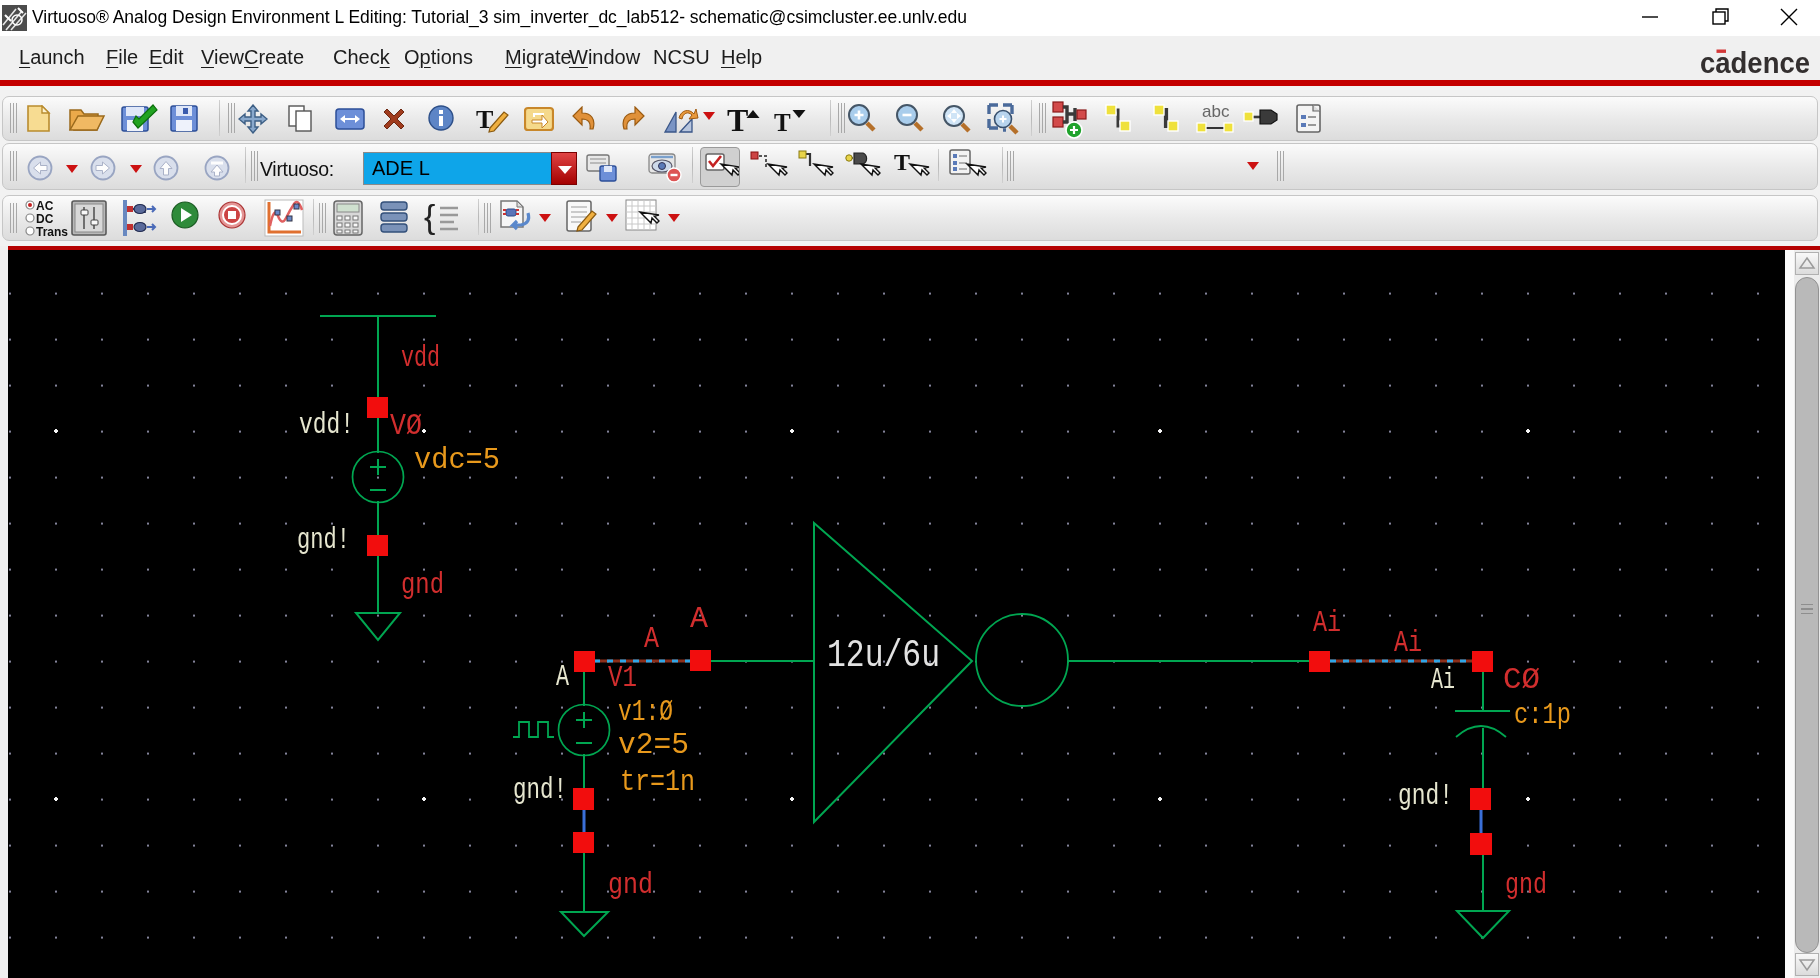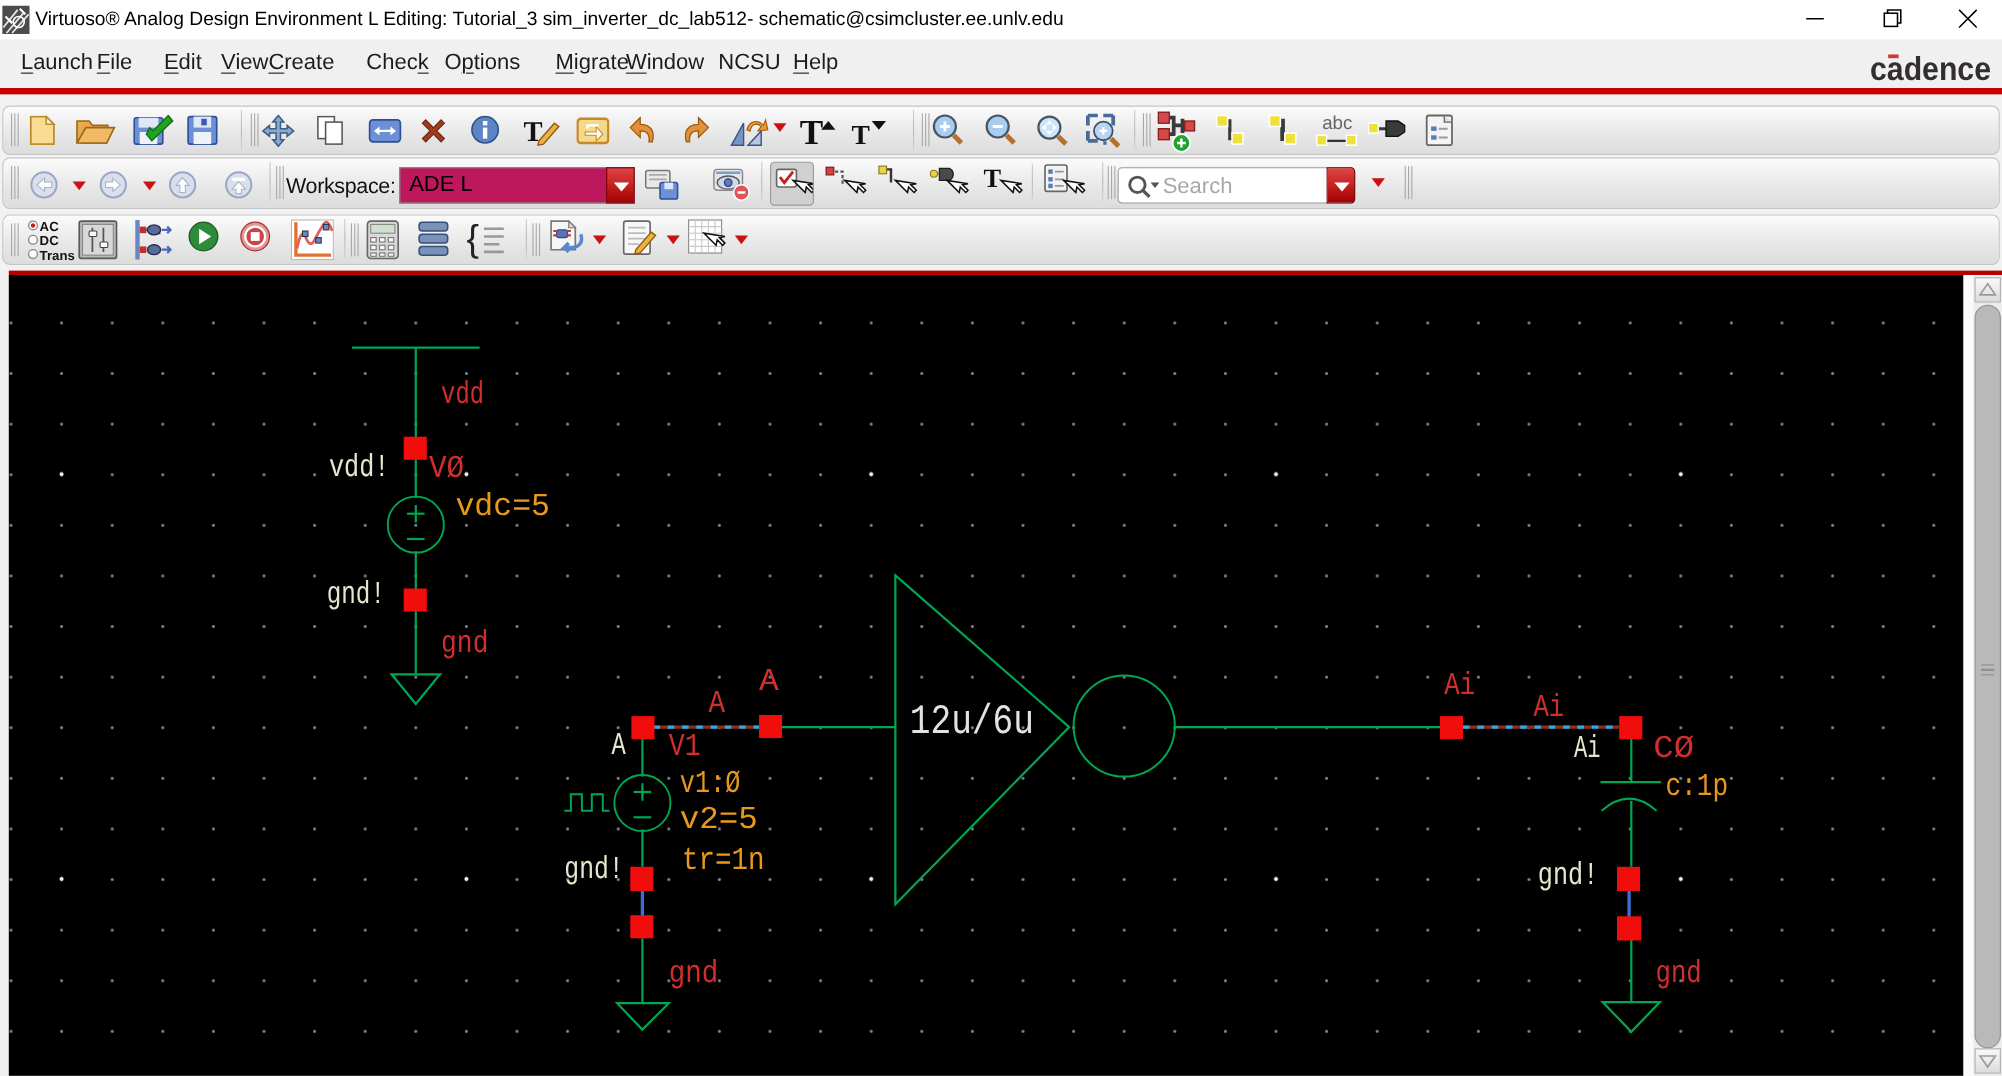--- a/index.html
+++ b/index.html
@@ -22,21 +22,21 @@
 #row1{top:10px;height:45px;}
 #row2{top:57px;height:47px;}
 #row3{top:109px;height:46px;}
 .grip{position:absolute;width:7px;height:30px;border-left:1px solid #a8a8a8;border-right:1px solid #a8a8a8;}
 .grip:before{content:"";position:absolute;left:2px;top:0;bottom:0;border-left:1px solid #a8a8a8;}
 .gsep{position:absolute;width:1px;background:linear-gradient(#d0d0d0,#b8b8b8,#d0d0d0);}
 .ic{position:absolute;}
 .dtri{position:absolute;width:0;height:0;border-left:6px solid transparent;border-right:6px solid transparent;border-top:8px solid #cc1111;}
 
 #wslabel{position:absolute;left:260px;top:72px;font-size:19.5px;color:#111;letter-spacing:-0.3px;}
-#wsbox{position:absolute;left:363px;top:66px;width:214px;height:33px;background:#be185d;border:1px solid #8a8a8a;}
+#wsbox{position:absolute;left:363px;top:66px;width:214px;height:33px;background:#0ea5e9;border:1px solid #8a8a8a;}
 #wsbox span{position:absolute;left:8px;top:4px;font-size:20px;color:#000;}
 #wsbtn{position:absolute;right:-1px;top:-1px;width:26px;height:33px;background:linear-gradient(#e04444,#a40000);border:1px solid #7a0000;}
 #wsbtn:after{content:"";position:absolute;left:6px;top:13px;border-left:7px solid transparent;border-right:7px solid transparent;border-top:8px solid #fff;}
 #searchbox{position:absolute;left:1016px;top:66px;width:216px;height:33px;background:#fff;border:1px solid #999;border-radius:4px;}
 #searchbox span{position:absolute;left:40px;top:5px;font-size:20px;color:#a8a8a8;}
 #sbtn{position:absolute;right:-1px;top:-1px;width:26px;height:33px;background:linear-gradient(#e04444,#a40000);border:1px solid #7a0000;border-radius:0 4px 4px 0;}
 #sbtn:after{content:"";position:absolute;left:6px;top:13px;border-left:7px solid transparent;border-right:7px solid transparent;border-top:8px solid #fff;}
 #redline2{position:absolute;left:8px;top:246px;width:1812px;height:4px;background:#b40000;}
 
 #canvas{position:absolute;left:8px;top:250px;width:1777px;height:728px;background:#000;
@@ -70,21 +70,21 @@
  <svg class="winbtn" style="left:1696px" width="46" height="36">
       <rect x="17" y="12" width="12" height="12" fill="none" stroke="#000" stroke-width="1.4"></rect>
       <path d="M20 12 v-3 h12 v12 h-3" fill="none" stroke="#000" stroke-width="1.4"></path>
     </svg>
  <svg class="winbtn" style="left:1767px" width="46" height="36">
       <path d="M14 9 L30 25 M30 9 L14 25" stroke="#000" stroke-width="1.4"></path>
     </svg>
 </div>
 <div id="menubar">
  <span class="mi" style="left:19px"><u>L</u>aunch</span>
- <span class="mi" style="left:88px"><u>F</u>ile</span>
+ <span class="mi" style="left:106px"><u>F</u>ile</span>
  <span class="mi" style="left:149px"><u>E</u>dit</span>
  <span class="mi" style="left:201px"><u>V</u>iew</span>
  <span class="mi" style="left:244px"><u>C</u>reate</span>
  <span class="mi" style="left:333px">Chec<u>k</u></span>
  <span class="mi" style="left:404px">O<u>p</u>tions</span>
  <span class="mi" style="left:505px"><u>M</u>igrate</span>
  <span class="mi" style="left:569px"><u>W</u>indow</span>
  <span class="mi" style="left:653px">NCSU</span>
  <span class="mi" style="left:721px"><u>H</u>elp</span>
  <svg class="abs" style="left:1699px;top:9px" width="118" height="32" viewBox="0 0 118 32">
@@ -248,33 +248,24 @@
       <circle cx="13" cy="13" r="11.5" fill="#d9dfec" stroke="#99a5c2" stroke-width="1.8"></circle>
       <path d="M13 6.5 l6 7 h-3.5 v6.5 h-5 v-6.5 h-3.5 z" fill="#fdfdfd" stroke="#aab2c8" stroke-width="1"></path>
     </svg>
 <svg class="ic" style="left:204px;top:69px" width="27" height="27">
       <circle cx="13" cy="13" r="11.5" fill="#d9dfec" stroke="#99a5c2" stroke-width="1.8"></circle>
       <path d="M7 8 h12" stroke="#fdfdfd" stroke-width="3"></path>
       <path d="M13 10 l6 7 h-3.5 v4 h-5 v-4 h-3.5 z" fill="#fdfdfd" stroke="#aab2c8" stroke-width="1"></path>
     </svg>
 <div class="gsep" style="left:245px;top:61px;height:36px"></div>
 <div class="grip" style="left:251px;top:65px"></div>
-<div id="wslabel">Workspace:</div>
+<div id="wslabel">Virtuoso:</div>
 <div id="wsbox">
       <span>ADE L</span>
       <div id="wsbtn"></div>
-    </div>
-<div id="searchbox">
-      <svg style="position:absolute;left:7px;top:5px" width="30" height="24">
-        <circle cx="10" cy="10" r="7" fill="none" stroke="#555" stroke-width="2.6"></circle>
-        <path d="M15 15 l6 6" stroke="#555" stroke-width="3"></path>
-        <path d="M22 8 l8 0 -4 5 z" fill="#555"></path>
-      </svg>
-      <span>Search</span>
-      <div id="sbtn"></div>
     </div>
 <svg class="ic" style="left:586px;top:66px" width="34" height="32">
       <rect x="1" y="3" width="22" height="16" rx="2" fill="#e8e8e8" stroke="#777" stroke-width="1.4"></rect>
       <path d="M4 7 h16 M4 11 h16" stroke="#aaa" stroke-width="1.5"></path>
       <rect x="14" y="14" width="16" height="15" rx="2" fill="#6d8fd8" stroke="#2d4f98" stroke-width="1.4"></rect>
       <rect x="18" y="14" width="8" height="6" fill="#dfe7f8"></rect>
     </svg>
 <svg class="ic" style="left:648px;top:66px" width="36" height="32">
       <rect x="1" y="2" width="26" height="19" rx="3" fill="#e6e6e6" stroke="#888" stroke-width="1.3"></rect>
       <path d="M3 5 h22" stroke="#7aa0cc" stroke-width="2.4"></path>

